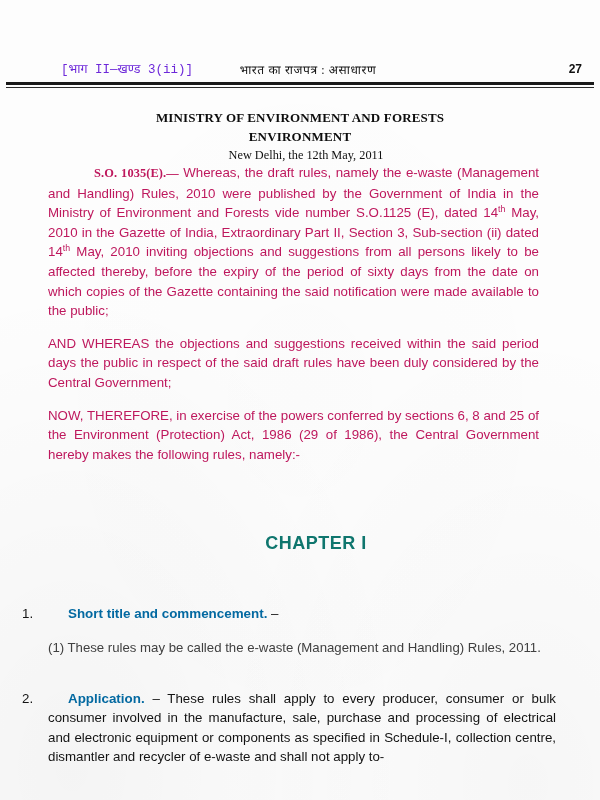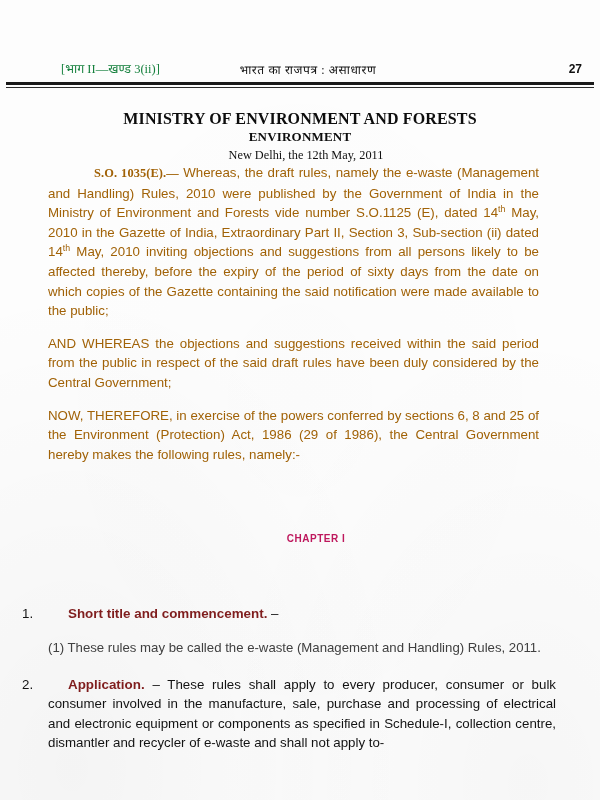--- a/index.html
+++ b/index.html
@@ -40,23 +40,23 @@
     position: absolute;
     top: 60px;
     left: 8px;
     right: 8px;
     height: 18px;
   }
   .runhead-left {
     position: absolute;
     left: 6px;
     top: 0;
-    font-family: Liberation Serif, serif;
+    font-family: Liberation Mono, monospace;
     font-size: 12.5px;
-    color: #15803d;
+    color: #6d28d9;
     white-space: nowrap;
     padding-left: 47px;
   }
   .runhead-center {
     position: absolute;
     left: 16px;
     right: 0;
     top: 1px;
     text-align: center;
     font-family: "Liberation Serif", serif;
@@ -98,21 +98,21 @@
     position: absolute;
     left: 0;
     right: 0;
     text-align: center;
     font-family: "Liberation Serif", serif;
     font-weight: bold;
     color: #0d0d0d;
   }
   .doc-title {
     top: 110px;
-    font-size: 16px;
+    font-size: 13px;
     letter-spacing: 0.15px;
   }
   .doc-subtitle {
     top: 129px;
     font-size: 13px;
     letter-spacing: 0.2px;
   }
   .doc-place-date {
     position: absolute;
     top: 148px;
@@ -131,21 +131,21 @@
     left: 48px;
     top: 163px;
     width: 508px;
   }
   p.para {
     margin: 0 17px 13px 0;
     font-size: 13.3px;
     line-height: 19.6px;
     text-align: justify;
     text-justify: inter-word;
-    color: #a16207;
+    color: #be185d;
   }
   p.para.indent {
     text-indent: 46px;
   }
   .so-no {
     font-family: "Liberation Serif", serif;
     font-weight: bold;
     font-size: 12.4px;
     letter-spacing: 0.1px;
   }
@@ -157,23 +157,23 @@
 
   
   .chapter-head,
   .chapter-sub {
     position: absolute;
     left: 0;
     right: 0;
     text-align: center;
     font-family: "Liberation Sans", sans-serif;
     font-weight: bold;
-    font-size: 10px;
+    font-size: 18px;
     letter-spacing: 0.5px;
-    color: #be185d;
+    color: #0f766e;
     padding-left: 32px;
   }
   .chapter-head { top: 533px; }
   .chapter-sub  { top: 568px; }
 
   
   .rules-area {
     position: absolute;
     left: 22px;
     top: 604px;
@@ -191,21 +191,21 @@
   }
   .rule-num {
     display: inline-block;
     width: 46px;
     font-size: 13.3px;
     color: #131313;
   }
   .rule-title {
     font-weight: bold;
     font-size: 13.4px;
-    color: #7f1d1d;
+    color: #0369a1;
   }
   .sub-items {
     margin-top: 14px;
     padding-left: 26px;
   }
   .sub-item {
     font-size: 13.2px;
     line-height: 19px;
     color: #404040;
     white-space: nowrap;
@@ -237,39 +237,39 @@
   <div class="doc-subtitle">ENVIRONMENT</div>
   <div class="doc-place-date">New Delhi, the 12th May, 2011</div>
 
   <div class="body-area">
 
     <p class="para indent">
       <span class="so-no">S.O. 1035(E).—</span><span> Whereas, the draft rules, namely the e-waste (Management and Handling) Rules, 2010 were published by the Government of India in the Ministry of Environment and Forests vide number S.O.1125 (E), dated 14</span><sup>th</sup><span> May, 2010 in the Gazette of India, Extraordinary Part II, Section 3, Sub-section (ii) dated 14</span><sup>th</sup><span> May, 2010 inviting objections and suggestions from all persons likely to be affected thereby, before the expiry of the period of sixty days from the date on which copies of the Gazette containing the said notification were made available to the public;</span>
     </p>
 
 
-    <p class="para">AND WHEREAS the objections and suggestions received within the said period from the public in respect of the said draft rules have been duly considered by the Central Government;</p>
+    <p class="para">AND WHEREAS the objections and suggestions received within the said period days the public in respect of the said draft rules have been duly considered by the Central Government;</p>
 
     <p class="para">NOW, THEREFORE, in exercise of the powers conferred by sections 6, 8 and 25 of the Environment (Protection) Act, 1986 (29 of 1986), the Central Government hereby makes the following rules, namely:-</p>
   </div>
 
   <div class="chapter-head">CHAPTER I</div>
 
   <div class="rules-area">
 
     <div class="rule-block">
       <div class="rule-line">
         <span class="rule-num">1.</span><span class="rule-title">Short title and commencement.</span><span> –</span>
       </div>
       <div class="sub-items">
         <div class="sub-item">(1) These rules may be called the e-waste (Management and Handling) Rules, 2011.</div>
       </div>
     </div>
 
-    <div class="rule-block" style="margin-top:18px;">
+    <div class="rule-block" style="margin-top:32px;">
       <div class="app-body">
         <span class="rule-num" style="margin-left:-26px;">2.</span><span class="rule-title">Application.</span><span> – These rules shall apply to every producer, consumer or bulk consumer involved in the manufacture, sale, purchase and processing of electrical and electronic equipment or components as specified in Schedule-I, collection centre, dismantler and recycler of e-waste and shall not apply to-</span>
       </div>
     </div>
 
   </div>
 
 </div>
 
 </body></html>

